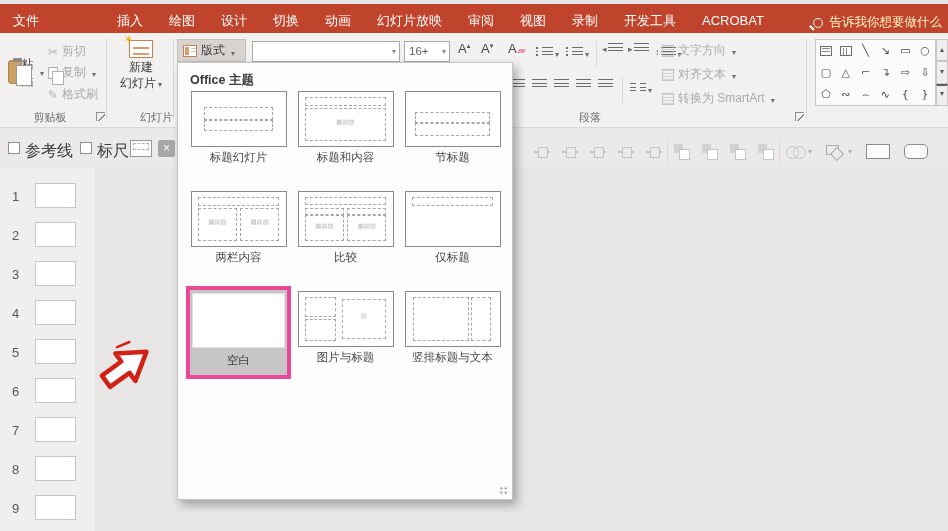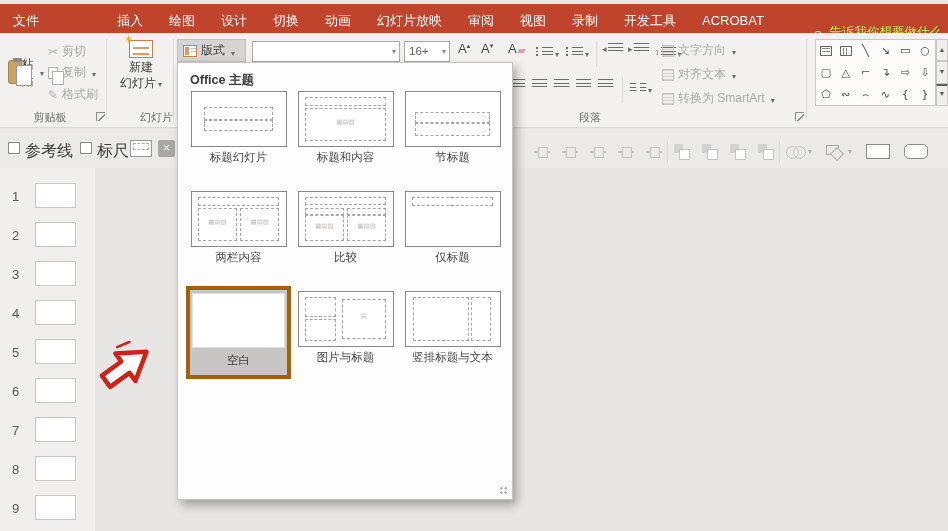--- a/index.html
+++ b/index.html
@@ -4,21 +4,21 @@
 <style>
   * { margin:0; padding:0; box-sizing:border-box; }
   html,body { width:948px; height:531px; overflow:hidden; }
   body { font-family:"Liberation Sans","DejaVu Sans",sans-serif; }
   .screen { position:relative; width:948px; height:531px; background:#E8E6E4; overflow:hidden; }
 
   
   .tabbar { position:absolute; left:0; top:4px; width:948px; height:33px; background:#C0432B; display:flex; align-items:stretch; }
   .tab { padding:0 13px; line-height:33px; font-size:13px; color:#fff; cursor:default; white-space:nowrap; }
   .tab.active { background:#F3F1F0; color:#B7472A;margin-top:46px; }
-  .searchbox { position:absolute; right:6px; top:0; height:37px; display:flex; align-items:flex-end; gap:7px; color:#bef264; font-size:12.5px; }
+  .searchbox { position:absolute; right:6px; top:0; height:37px; display:flex; align-items:center; gap:7px; color:#fef9c3; font-size:12.5px; }
   .mag { position:relative; width:10px; height:10px; border:1.6px solid #fff; border-radius:50%; display:inline-block; }
   .mag::after { content:""; position:absolute; width:6px; height:1.6px; background:#fff; transform:rotate(45deg); left:-5px; top:8px; }
 
   
   .ribbon { position:absolute; left:0; top:33px; width:948px; height:95px; background:#F3F1F0; border-bottom:1px solid #DBD8D6; }
   .vsep { position:absolute; top:6px; bottom:8px; width:1px; background:#DCD9D7; }
   .grp-label { position:absolute; top:77px; font-size:11px; color:#6E6C6A; text-align:center; }
   .lnch { position:absolute; width:9px; height:9px; border-left:1px solid #908E8C; border-top:1px solid #908E8C; background:linear-gradient(135deg,transparent 52%,#908E8C 52% 66%,transparent 66%); }
   .car::after { content:"▾"; font-size:8px; color:#6E6C6A; margin-left:2px; }
   .gray-txt { color:#ABA9A7; }
@@ -108,21 +108,21 @@
   .slide-num { position:absolute; left:12px; top:6px; font-size:13px; color:#5A5856; }
   .slide-thumb { position:absolute; left:35px; top:0; width:41px; height:25px; background:#fff; border:1px solid #C9C7C5; }
 
   
   .layout-panel { position:absolute; left:177px; top:62px; width:336px; height:438px; background:#FDFDFD; border:1px solid #C6C3C1; box-shadow:4px 5px 9px rgba(0,0,0,0.3); }
   .lp-header { padding:9px 12px 2px 12px; font-size:12.5px; font-weight:bold; color:#3C3A38; }
   .lp-grid { position:absolute; left:7px; top:28px; display:grid; grid-template-columns:repeat(3,107px); row-gap:26px; }
   .cell { width:107px; height:74px; display:flex; flex-direction:column; align-items:center; }
   .thumb { position:relative; width:96px; height:56px; background:#fff; border:1px solid #8C8A88; overflow:visible; }
   .lbl { margin-top:4px; font-size:11.5px; color:#4A4846; white-space:nowrap; line-height:13px; }
-  .cell.sel { border:4px solid #a16207; background:#C8C6C4; width:105px; height:93px; margin:-5px 1px 0 1px; padding-top:3px; }
+  .cell.sel { border:4px solid #ec4899; background:#C8C6C4; width:105px; height:93px; margin:-5px 1px 0 1px; padding-top:3px; }
   .cell.sel .thumb { border-color:#E2E0DE; width:93px; height:55px; }
   .cell.sel .lbl { margin-top:6px; color:#3C3A38; }
   .thumb i { position:absolute; border:1px dashed #A9A7A5; display:block; }
   .thumb i::before { position:absolute; left:0; right:0; top:42%; transform:translateY(-50%); text-align:center; font-size:6.5px; color:#C1BFBD; letter-spacing:0; font-style:normal; }
 
   .t-title-slide .p1 { left:13%; right:13%; top:27%; height:25%; }
   .t-title-slide .p2 { left:13%; right:13%; top:52%; height:21%; }
 
   .t-title-content .p1 { left:7%; right:7%; top:9%; height:17%; }
   .t-title-content .p2 { left:7%; right:7%; top:30%; height:60%; }

